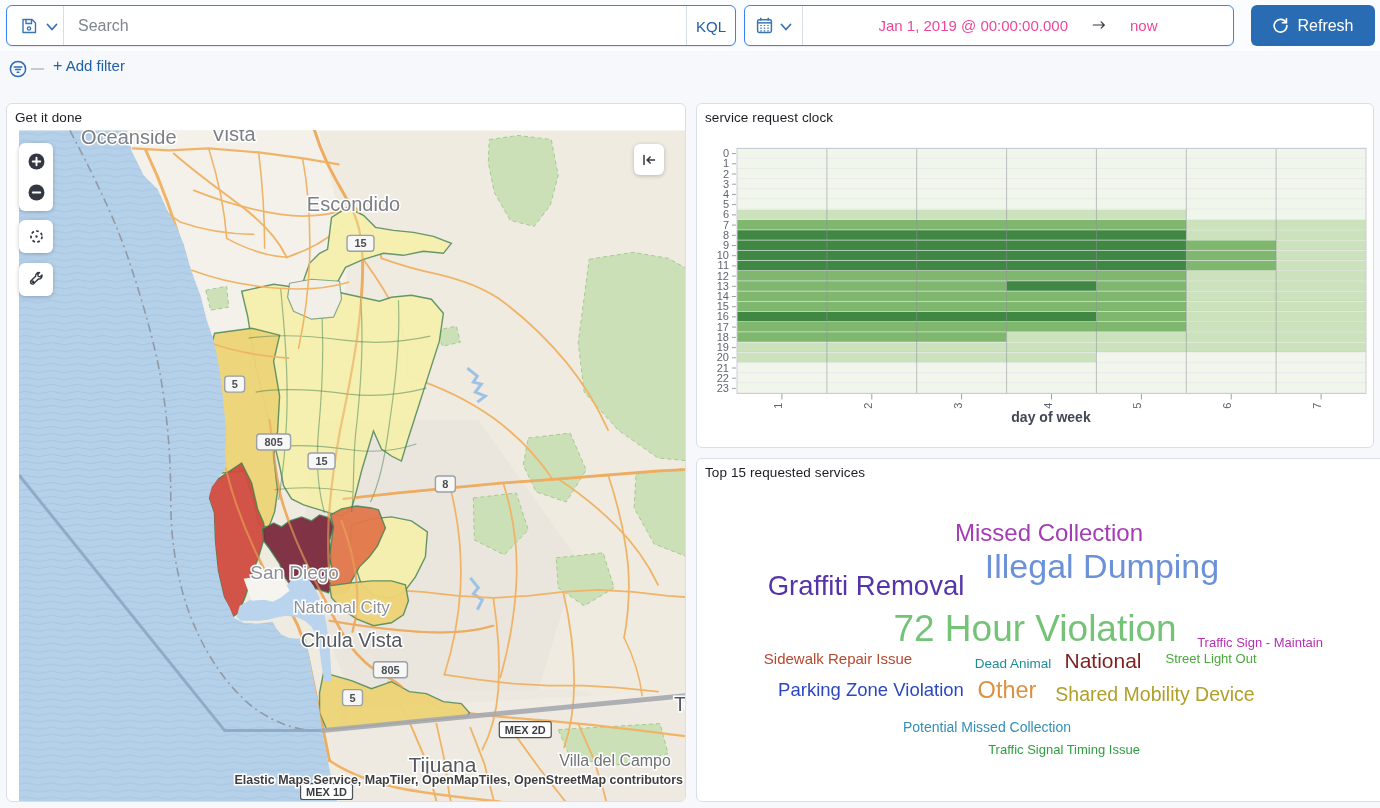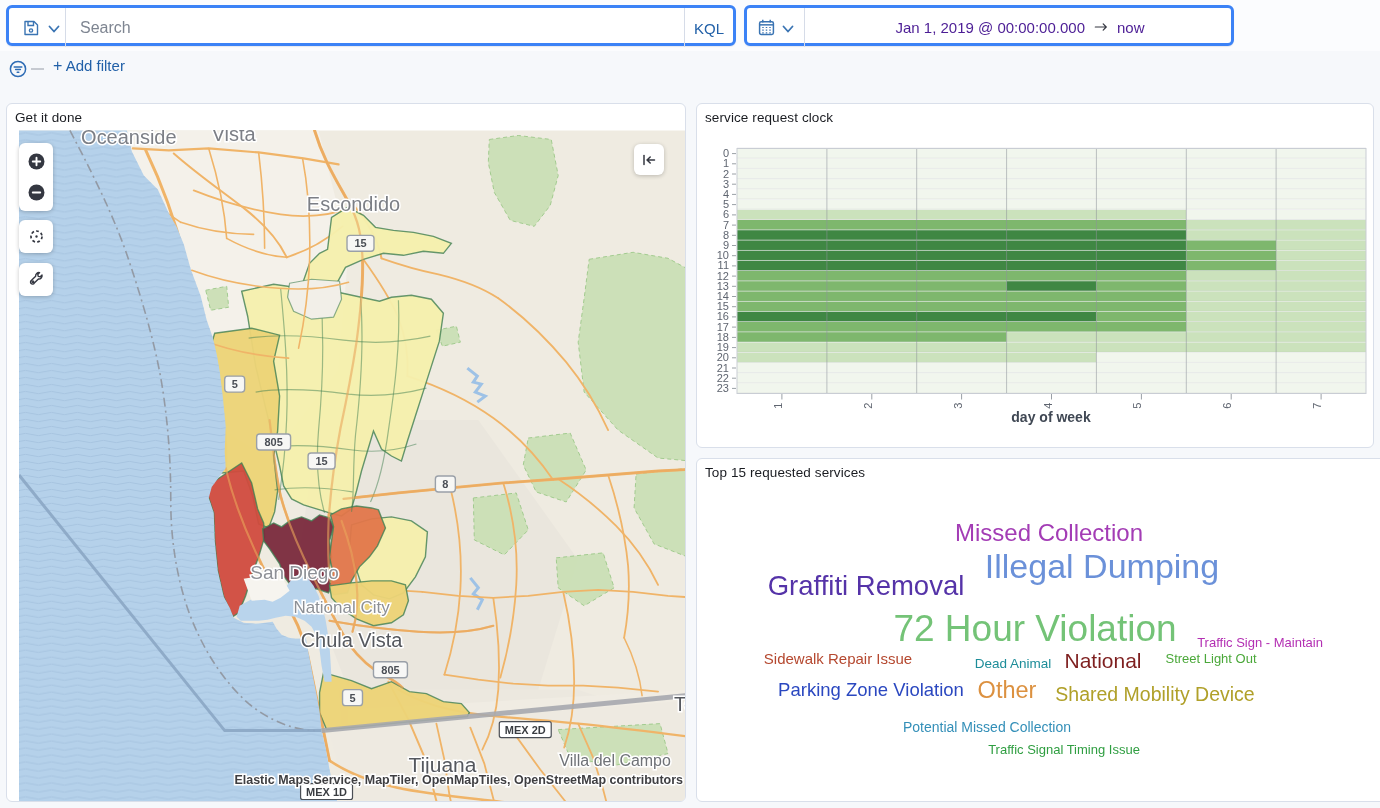--- a/index.html
+++ b/index.html
@@ -1,19 +1,19 @@
 <!DOCTYPE html>
 <html><head><meta charset="utf-8">
 <style>
 * { margin:0; padding:0; box-sizing:border-box; }
 html,body { width:1380px; height:808px; overflow:hidden; font-family:"Liberation Sans", sans-serif; background:#fafbfd; }
 .abs { position:absolute; }
 #page { position:relative; width:1380px; height:808px; background:#f6f8fb; }
 #topstrip { position:absolute; left:0; top:0; width:1380px; height:51px; background:#fbfcfe; }
-.inputbox { position:absolute; top:5px; height:41px; background:#fff; border:3px solid #3b82f6; border-radius:6px; box-shadow:0 1px 1px rgba(152,162,179,0.2); }
+.inputbox { position:absolute; top:5px; height:41px; background:#fff; border:1px solid #3b82f6; border-radius:6px; box-shadow:0 1px 1px rgba(152,162,179,0.2); }
 .vdiv { position:absolute; top:0; width:1px; height:39px; background:#d6dce8; }
 .panel { position:absolute; background:#fff; border:1px solid #d9dfea; border-radius:6px; }
 .ptitle { position:absolute; left:8px; top:6px; font-size:13.5px; font-weight:normal; color:#1a1c21; letter-spacing:0.1px; }
 .tag { position:absolute; transform:translate(-50%,-55%); white-space:nowrap; }
 .mapbtn { position:absolute; background:#fff; border-radius:6px; box-shadow:0 1px 4px rgba(0,0,0,0.22); display:flex; align-items:center; justify-content:center; }
 </style></head>
 <body>
 <div id="page">
  <div id="topstrip"></div>
 
@@ -38,29 +38,36 @@
 <path d="M1.5 5.5 H14.5"></path>
 <path d="M4.5 0.8 V3.2 M11.5 0.8 V3.2"></path>
 <g stroke-width="1.1">
 <path d="M4 8 h1.4 M7.3 8 h1.4 M10.6 8 h1.4 M4 10.5 h1.4 M7.3 10.5 h1.4 M10.6 10.5 h1.4 M4 13 h1.4 M7.3 13 h1.4 M10.6 13 h1.4"></path>
 </g>
         </svg></div>
    <div class="abs" style="left:34px; top:14px;"><svg width="14" height="14" viewBox="0 0 14 14" fill="none" stroke="#3a74b3" stroke-width="1.8" stroke-linecap="round">
           <path d="M2.5 4.5 L7 9.5 L11.5 4.5"></path>
         </svg></div>
    <div class="vdiv" style="left:57px;"></div>
-   <div class="abs" style="left:57px; top:0; width:432px; height:39px; display:flex; align-items:center; justify-content:center; gap:9px; font-size:15px; color:#4c1d95;">
+   <div class="abs" style="left:57px; top:0; width:432px; height:39px; display:flex; align-items:center; justify-content:center; gap:24px; font-size:15px; color:#ec4899;">
      <span>Jan 1, 2019 @ 00:00:00.000</span>
      <span style="margin-top:1px"><svg width="14" height="14" viewBox="0 0 16 16" fill="none" stroke="#343741" stroke-width="1.4" stroke-linecap="round">
             <path d="M1.5 8 H14 M10.5 4.5 L14 8 L10.5 11.5"></path>
           </svg></span>
      <span>now</span>
    </div>
  </div>
 
+ <div class="abs" style="left:1251px; top:5px; width:124px; height:41px; background:#2a6cb3; border-radius:6px; display:flex; align-items:center; justify-content:center; gap:8px; color:#fff; font-size:16px;">
+   <svg width="17" height="17" viewBox="0 0 16 16" fill="none" stroke="#ffffff" stroke-width="1.5" stroke-linecap="round">
+<path d="M13.2 5.2 A6 6 0 1 0 14 8"></path>
+<path d="M13.6 1.6 V5.4 H9.8"></path>
+</svg>
+      <span>Refresh</span>
+ </div>
 
  <div class="abs" style="left:9px; top:60px;"><svg width="18" height="18" viewBox="0 0 18 18" fill="none" stroke="#2e6cb5" stroke-width="1.5" stroke-linecap="round">
 <circle cx="9" cy="9" r="7.6"></circle>
 <path d="M5.2 7 H12.8 M6.6 9.6 H11.4 M8.2 12.2 H9.8"></path>
 </svg></div>
  <div class="abs" style="left:31px; top:68px; width:13px; height:2px; background:#c6cad1;"></div>
  <div class="abs" style="left:53px; top:57px; font-size:15px; color:#2160a8;"><span style="font-size:16px;">+</span> Add filter</div>
 
  <div class="panel" style="left:6px; top:103px; width:680px; height:699px; overflow:hidden;">
    <div class="ptitle">Get it done</div>

